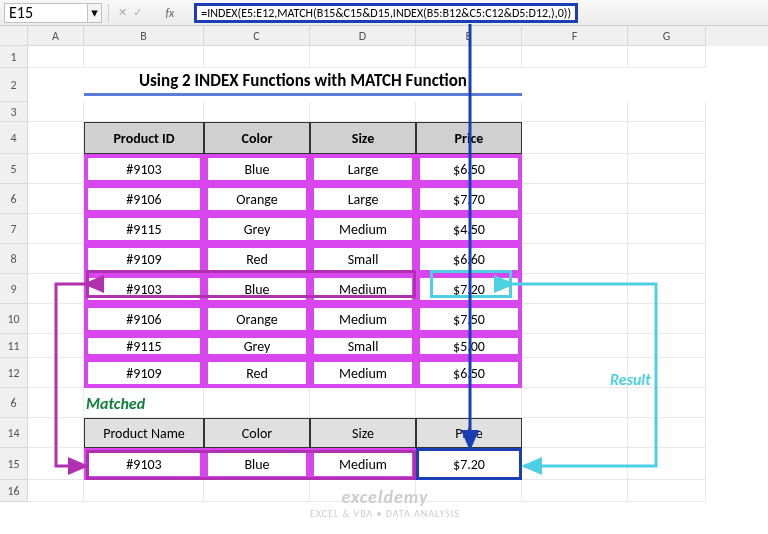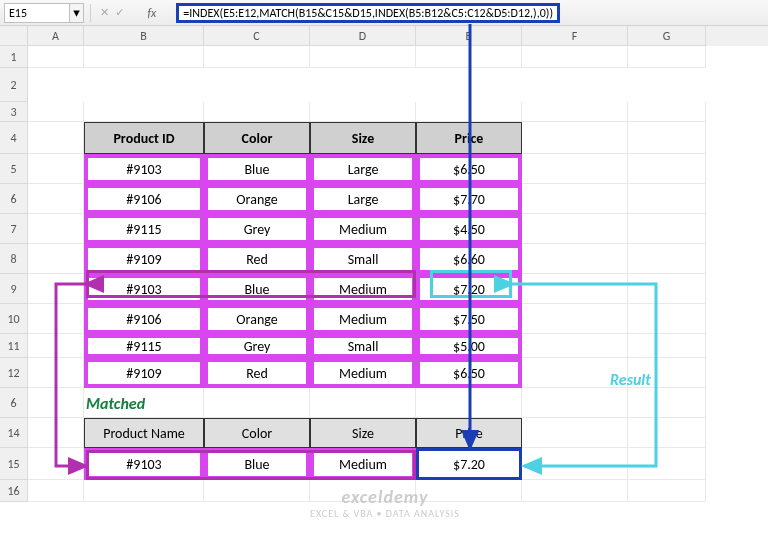--- a/index.html
+++ b/index.html
@@ -1,19 +1,19 @@
 <!DOCTYPE html>
 <html><head>
 <meta charset="utf-8">
 <style>
 * { box-sizing: border-box; margin: 0; padding: 0; }
 body { font-family: Calibri, Arial, sans-serif; font-size: 13px; background: #fff; position: relative; width: 768px; height: 534px; overflow: hidden; }
 
 .toolbar { height: 26px; background: linear-gradient(#f8f8f8,#ececec); border-bottom: 1px solid #d0d0d0; display: flex; align-items: center; padding: 0 4px; }
-.namebox { width: 66px; height: 20px; background: #fff; border: 1px solid #c0c0c0; font-size: 12px; padding: 1px 4px; display: flex; align-items: center; }
+.namebox { width: 84px; height: 20px; background: #fff; border: 1px solid #c0c0c0; font-size: 16px; padding: 1px 4px; display: flex; align-items: center; }
 .nb-dd { width: 14px; height: 20px; border: 1px solid #c0c0c0; border-left: none; background: #f4f4f4; display: flex; align-items: center; justify-content: center; }
 .tb-sep { width: 1px; height: 18px; background: #d0d0d0; margin: 0 6px; }
 .fx { font-style: italic; font-size: 12px; color: #666; margin: 0 20px; }
 .formula-wrap { flex: 1; height: 20px; display: flex; align-items: center; }
 .formula { height: 20px; background: #fff; border: 3px solid #1a3fb5; font-size: 12px; padding: 0 4px; display: flex; align-items: center; white-space: nowrap; }
 
 .sheet { position: relative; }
 .colhead { display: flex; height: 20px; background: #f0f0f0; }
 .rowcol-corner { width: 28px; border-right: 1px solid #d9d9d9; border-bottom: 1px solid #d9d9d9; }
 .ch { border-right: 1px solid #d9d9d9; border-bottom: 1px solid #d9d9d9; display: flex; align-items: center; justify-content: center; color: #555; font-size: 12px; }
@@ -82,20 +82,21 @@
         <div class="cell cC"></div>
         <div class="cell cD"></div>
         <div class="cell cE"></div>
         <div class="cell cF"></div>
         <div class="cell cG"></div>
       </div>
 
     <div class="row title-row" style="height:34px">
       <div class="rh">2</div>
       <div class="cell cA"></div>
+      <div class="title">Using 2 INDEX Functions with MATCH Function</div>
       <div class="cell cF"></div>
         <div class="cell cG"></div>
     </div>
 
     <div class="row" style="height:20px">
         <div class="rh">3</div>
         <div class="cell cA"></div>
         <div class="cell cB"></div>
         <div class="cell cC"></div>
         <div class="cell cD"></div>

